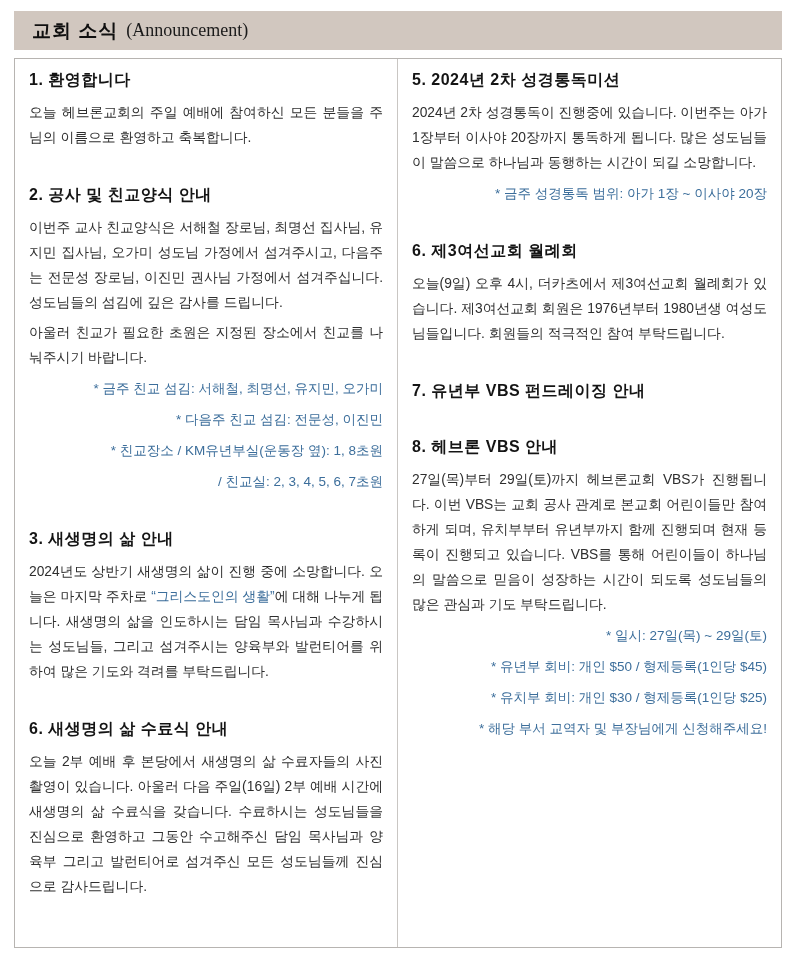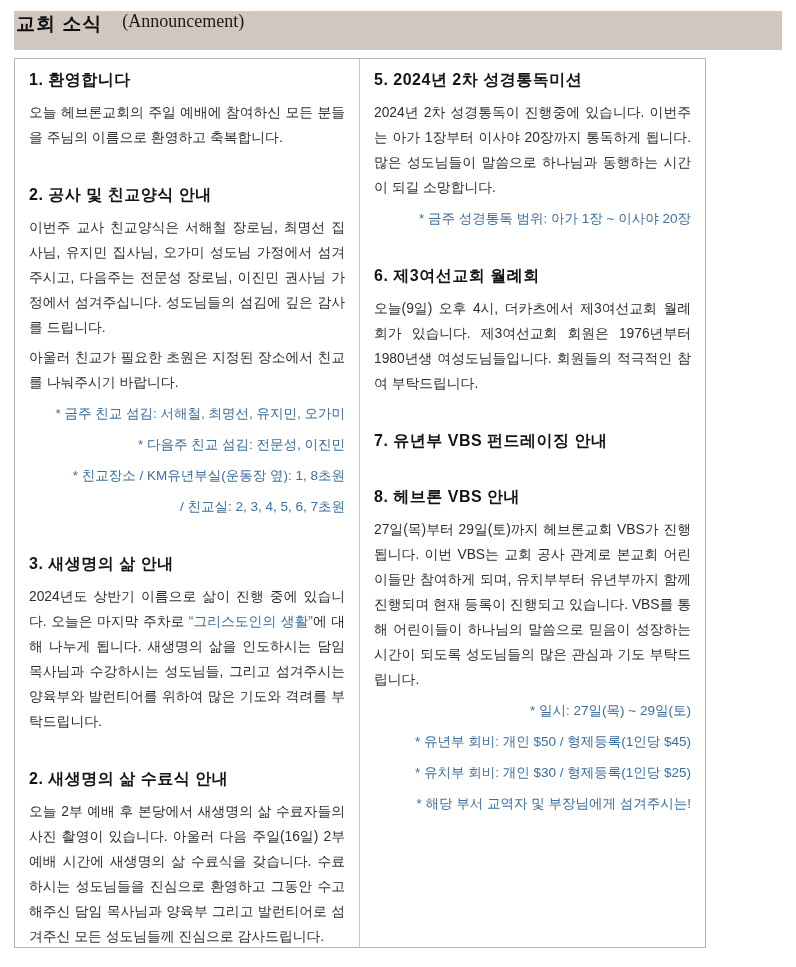--- a/index.html
+++ b/index.html
@@ -19,41 +19,41 @@
   
   .band {
     position: absolute;
     left: 14px;
     top: 11px;
     width: 768px;
     height: 39px;
     background: #d1c7bf;
     box-sizing: border-box;
     display: flex;
-    align-items: flex-start;
-    padding-left: 2px;
+    align-items: center;
+    padding-left: 18px;
   }
   .band .title-ko {
     font-size: 19px;
     font-weight: bold;
     color: #0f0f0f;
     letter-spacing: 1px;
   }
   .band .title-en {
     font-family: "Liberation Serif", "DejaVu Serif", serif;
     font-size: 18px;
     color: #1a1a1a;
-    margin-left: 20px;
+    margin-left: 8px;
   }
   
   .content-box {
     position: absolute;
     left: 14px;
     top: 58px;
-    width: 692px;
+    width: 768px;
     height: 890px;
     border: 1px solid #b7b4b1;
     box-sizing: border-box;
     display: flex;
   }
   .col {
     width: 50%;
     box-sizing: border-box;
     padding: 4px 14px 0 14px;
   }
@@ -111,25 +111,25 @@
         <p class="body-text">이번주 교사 친교양식은 서해철 장로님, 최명선 집사님, 유지민 집사님, 오가미 성도님 가정에서 섬겨주시고, 다음주는 전문성 장로님, 이진민 권사님 가정에서 섬겨주십니다. 성도님들의 섬김에 깊은 감사를 드립니다.</p>
         <p class="body-text">아울러 친교가 필요한 초원은 지정된 장소에서 친교를 나눠주시기 바랍니다.</p>
         <p class="note">* 금주 친교 섬김: 서해철, 최명선, 유지민, 오가미</p>
         <p class="note">* 다음주 친교 섬김: 전문성, 이진민</p>
         <p class="note">* 친교장소 / KM유년부실(운동장 옆): 1, 8초원</p>
         <p class="note note-cont">/ 친교실: 2, 3, 4, 5, 6, 7초원</p>
       </div>
 
       <div class="section">
         <div class="section-title">3. 새생명의 삶 안내</div>
-        <p class="body-text"><span>2024년도 상반기 이름으로 삶이 진행 중에 있습니다. 오늘은 마지막 주차로 </span><span class="quote-blue">“그리스도인의 생활”</span><span>에 대해 나누게 됩니다. 새생명의 삶을 인도하시는 담임 목사님과 수강하시는 성도님들, 그리고 섬겨주시는 양육부와 발런티어를 위하여 많은 기도와 격려를 부탁드립니다.</span></p>
+        <p class="body-text"><span>2024년도 상반기 새생명의 삶이 진행 중에 소망합니다. 오늘은 마지막 주차로 </span><span class="quote-blue">“그리스도인의 생활”</span><span>에 대해 나누게 됩니다. 새생명의 삶을 인도하시는 담임 목사님과 수강하시는 성도님들, 그리고 섬겨주시는 양육부와 발런티어를 위하여 많은 기도와 격려를 부탁드립니다.</span></p>
       </div>
 
       <div class="section">
-        <div class="section-title">2. 새생명의 삶 수료식 안내</div>
+        <div class="section-title">6. 새생명의 삶 수료식 안내</div>
         <p class="body-text">오늘 2부 예배 후 본당에서 새생명의 삶 수료자들의 사진 촬영이 있습니다. 아울러 다음 주일(16일) 2부 예배 시간에 새생명의 삶 수료식을 갖습니다. 수료하시는 성도님들을 진심으로 환영하고 그동안 수고해주신 담임 목사님과 양육부 그리고 발런티어로 섬겨주신 모든 성도님들께 진심으로 감사드립니다.</p>
       </div>
 
     </div>
 
     <div class="col col-right">
 
       <div class="section">
         <div class="section-title">5. 2024년 2차 성경통독미션</div>
         <p class="body-text">2024년 2차 성경통독이 진행중에 있습니다. 이번주는 아가 1장부터 이사야 20장까지 통독하게 됩니다. 많은 성도님들이 말씀으로 하나님과 동행하는 시간이 되길 소망합니다.</p>
@@ -144,20 +144,20 @@
       <div class="section">
         <div class="section-title">7. 유년부 VBS 펀드레이징 안내</div>
       </div>
 
       <div class="section">
         <div class="section-title">8. 헤브론 VBS 안내</div>
         <p class="body-text">27일(목)부터 29일(토)까지 헤브론교회 VBS가 진행됩니다. 이번 VBS는 교회 공사 관계로 본교회 어린이들만 참여하게 되며, 유치부부터 유년부까지 함께 진행되며 현재 등록이 진행되고 있습니다. VBS를 통해 어린이들이 하나님의 말씀으로 믿음이 성장하는 시간이 되도록 성도님들의 많은 관심과 기도 부탁드립니다.</p>
         <p class="note">* 일시: 27일(목) ~ 29일(토)</p>
         <p class="note">* 유년부 회비: 개인 $50 / 형제등록(1인당 $45)</p>
         <p class="note">* 유치부 회비: 개인 $30 / 형제등록(1인당 $25)</p>
-        <p class="note">* 해당 부서 교역자 및 부장님에게 섬겨주시는!</p>
+        <p class="note">* 해당 부서 교역자 및 부장님에게 신청해주세요!</p>
       </div>
 
     </div>
 
   </div>
 
 </div>
 
 </body></html>

